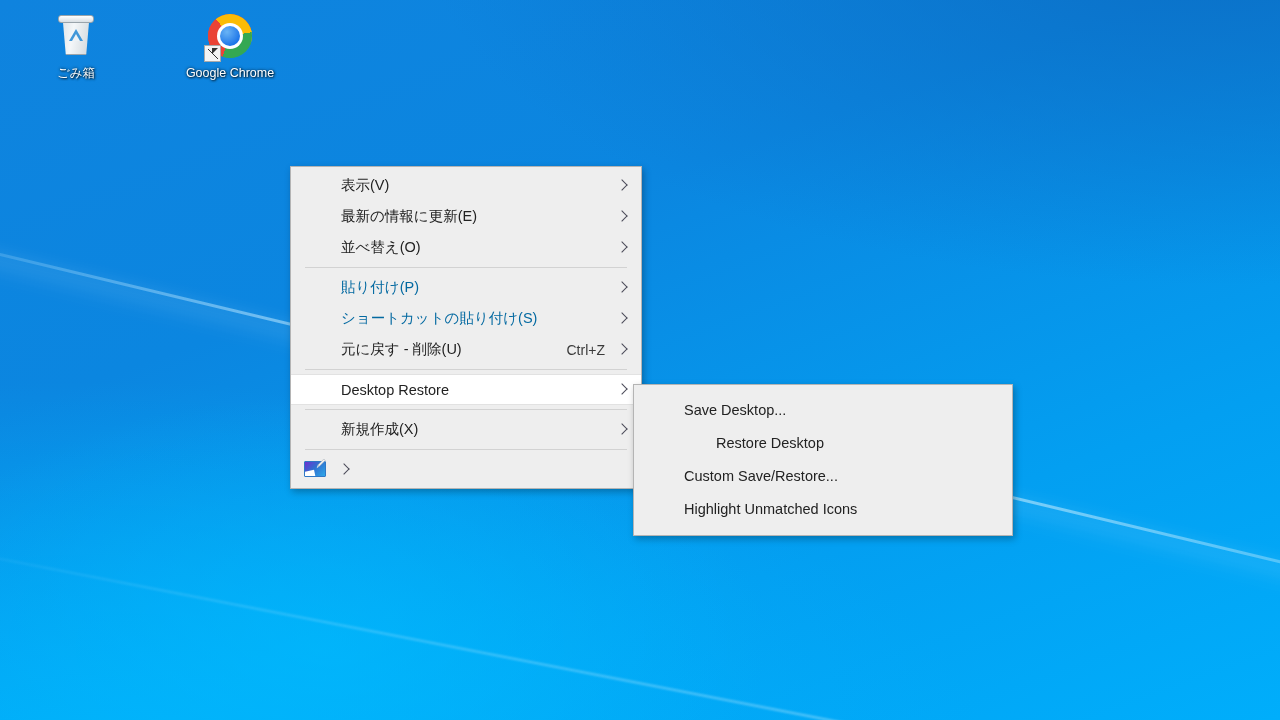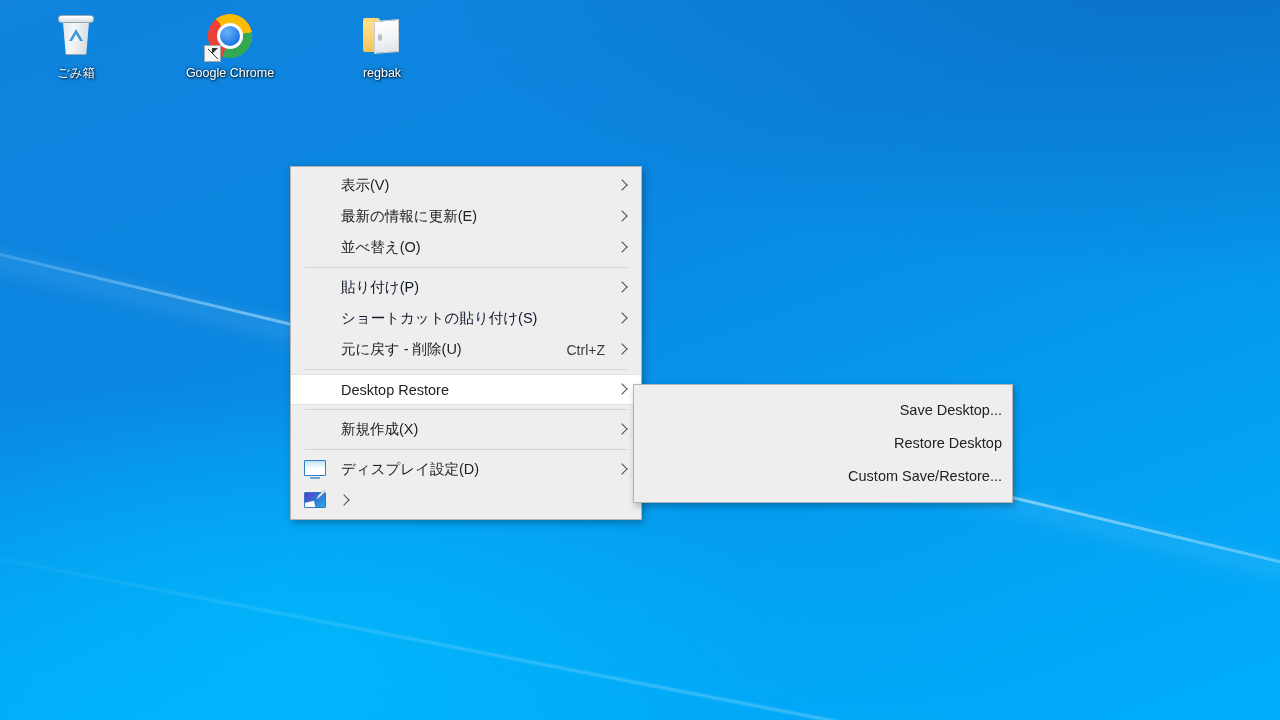--- a/index.html
+++ b/index.html
@@ -157,21 +157,21 @@
     flex: 1 1 auto;
     padding-left: 10px;
   }
   .mi.no-icon .mi-label { padding-left: 50px; }
   .mi .mi-accel {
     color: #3a3a3a;
     font-size: 14px;
     padding-left: 22px;
     padding-right: 4px;
   }
-  .mi.disabled { color: #0f172a; }
+  .mi.disabled { color: #0369a1; }
   .mi.selected {
     background: #ffffff;
     border-top: 1px solid #e2e2e2;
     border-bottom: 1px solid #e2e2e2;
     gap: 43px;
   }
   .chev {
     width: 16px;
     min-width: 16px;
     height: 16px;
@@ -387,29 +387,20 @@
       <div class="chrome-red"></div>
       <div class="chrome-yellow"></div>
       <div class="chrome-green"></div>
       <div class="chrome-white"></div>
       <div class="chrome-blue"></div>
       <div class="shortcut-badge"></div>
     </div>
     <div class="icon-label">Google Chrome</div>
   </div>
 
-  <div class="icon-cell" style="left:330px; top:10px;">
-    <div class="icon-art">
-      <div class="fold-tab"></div>
-      <div class="fold-back"></div>
-      <div class="fold-front"></div>
-      <div class="fold-dot"></div>
-    </div>
-    <div class="icon-label">regbak</div>
-  </div>
 
   <div class="ctx-menu" id="ctx" style="left:290px; top:166px; width:352px;">
     <div class="pad" id="ctx-items">
         <div class="mi no-icon">
           <span class="mi-label">表示(V)</span>
           <span class="chev"></span>
         </div>
         <div class="mi no-icon">
           <span class="mi-label">最新の情報に更新(E)</span>
           <span class="chev"></span>
@@ -436,46 +427,42 @@
         <div class="mi selected no-icon">
           <span class="mi-label">Desktop Restore</span>
           <span class="chev"></span>
         </div>
         <div class="sep"></div>
         <div class="mi no-icon">
           <span class="mi-label">新規作成(X)</span>
           <span class="chev"></span>
         </div>
         <div class="sep"></div>
-        <div class="mi">
-          <span class="mi-icon">
-            <span class="ico-monitor"></span>
-          </span>
-          <span class="mi-label">ディスプレイ設定(D)</span>
-          <span class="chev"></span>
-        </div>
         <div class="mi">
           <span class="mi-icon">
             <span class="ico-person"></span>
             <svg class="ico-brush" viewBox="0 0 16 16">
               <path d="M14 1.6 L12.4 0 L5.4 7 L7 8.6 Z" fill="#f3f3f3" stroke="#9aa3ad" stroke-width="0.6"></path>
               <path d="M5.2 7.2 L6.8 8.8 L4.2 10.6 Z" fill="#d9dde2"></path>
             </svg>
           </span>
           <span class="chev"></span>
         </div>
       </div>
   </div>
 
   <div class="ctx-menu" id="submenu" style="left:633px; top:384px; width:380px;">
-    <div class="pad" id="sub-items" style="padding:8px 0 10px 0;text-align:right;">
+    <div class="pad" id="sub-items" style="padding:8px 0 10px 0;">
         <div class="mi no-icon" style="height: 33px;">
           <span class="mi-label">Save Desktop...</span>
         </div>
         <div class="mi no-icon" style="height: 33px; margin-left: 32px;">
           <span class="mi-label">Restore Desktop</span>
         </div>
         <div class="mi no-icon" style="height: 33px;">
           <span class="mi-label">Custom Save/Restore...</span>
+        </div>
+        <div class="mi no-icon" style="height: 33px;">
+          <span class="mi-label">Highlight Unmatched Icons</span>
         </div>
       </div>
   </div>
 </div>
 
 </body></html>

